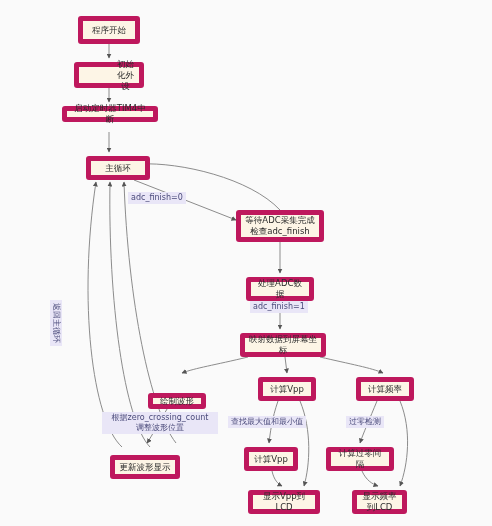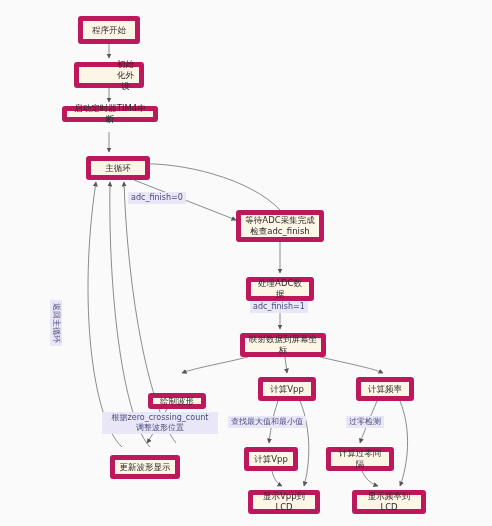--- a/index.html
+++ b/index.html
@@ -100,21 +100,21 @@
   <div class="node" style="left:356px;top:377px;width:58px;height:24px;">计算频率</div>
 
   <div class="node" style="left:110px;top:447px;width:70px;height:24px;margin-top:8px;">更新波形显示</div>
 
   <div class="node" style="left:244px;top:447px;width:54px;height:24px;">计算Vpp</div>
 
   <div class="node" style="left:326px;top:447px;width:68px;height:24px;">计算过零间隔</div>
 
   <div class="node" style="left:248px;top:490px;width:72px;height:24px;">显示Vpp到LCD</div>
 
-  <div class="node" style="left:352px;top:490px;width:74px;height:24px;">显示频率到LCD</div>
+  <div class="node" style="left:352px;top:490px;width:55px;height:24px;">显示频率到LCD</div>
 
   <div class="elabel" style="left:128px;top:192px;text-align:center;">adc_finish=0</div>
 
   <div class="elabel" style="left:250px;top:257px;margin-top:44px;">adc_finish=1</div>
 
   <div class="elabel vertical" style="left:62px;top:300px;transform:rotate(90deg);">返回主循环</div>
 
   <div class="elabel" style="left:102px;top:412px;width:116px;">根据zero_crossing_count
 调整波形位置</div>
 

